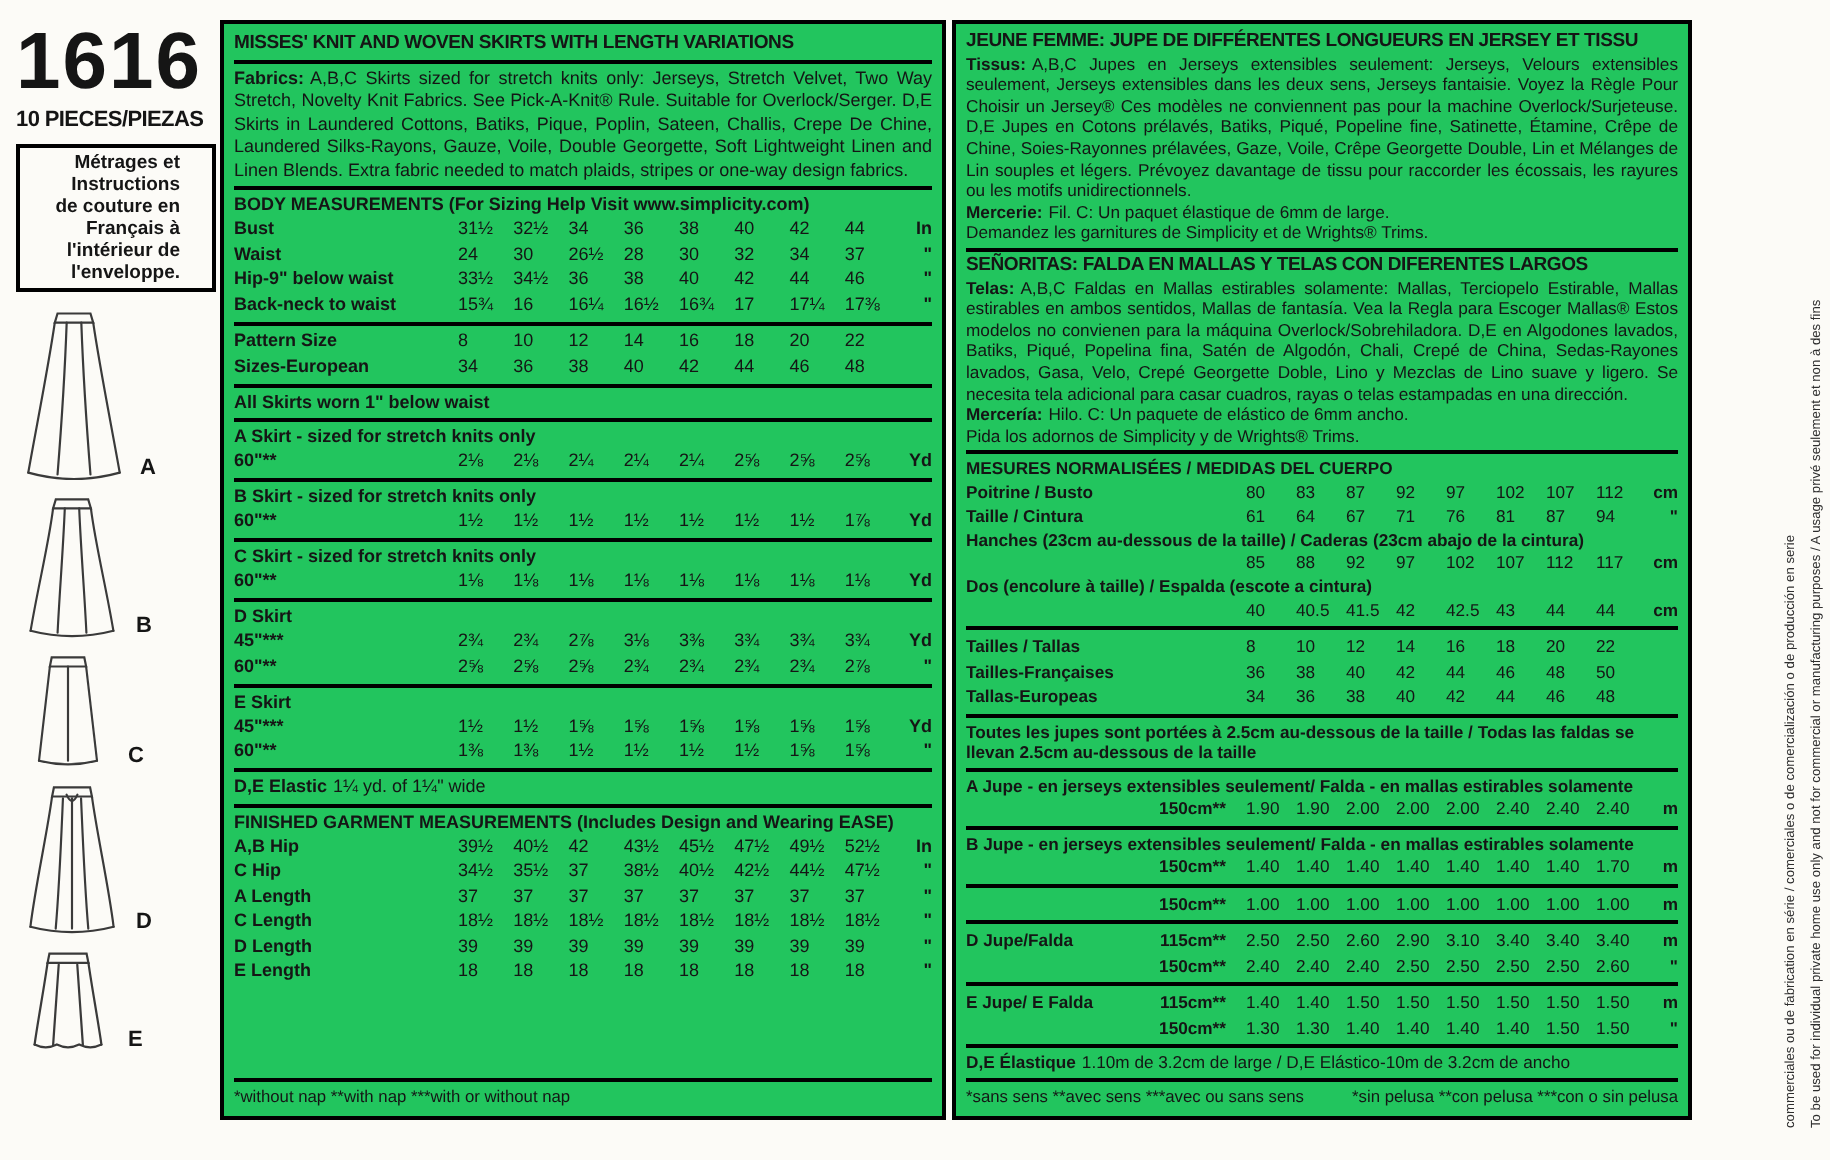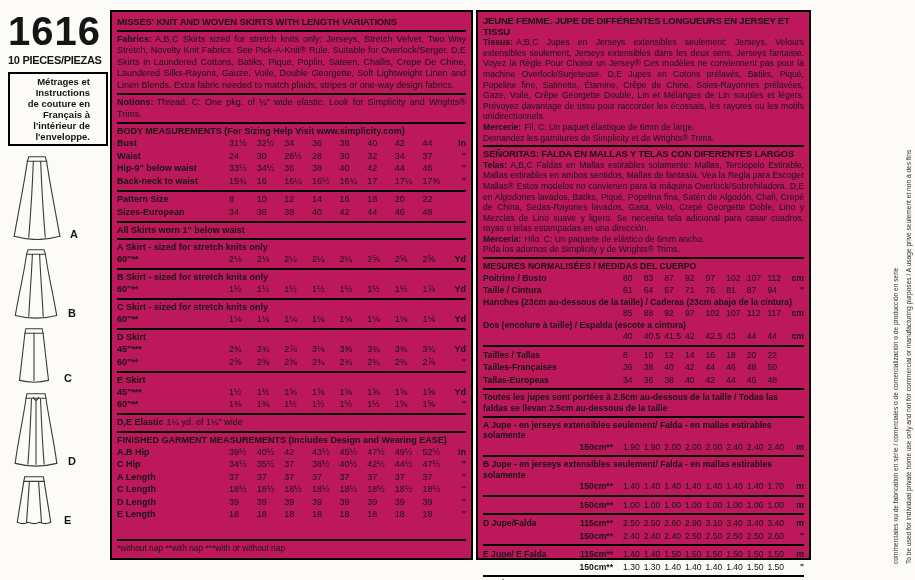--- a/index.html
+++ b/index.html
@@ -10,23 +10,23 @@
   .pnum{font-size:40px;font-weight:bold;letter-spacing:1px;line-height:42px;}
   .pieces{font-size:11px;font-weight:bold;margin-top:2px;letter-spacing:-0.3px;}
   .fr-box{border:2px solid #000;margin-top:6px;padding:2px 16px;font-size:9.5px;font-weight:bold;line-height:11px;text-align:right;}
   .views{margin-top:8px;display:flex;flex-direction:column;gap:7px;}
   .view{display:flex;align-items:flex-end;gap:4px;}
   .view svg{flex:0 0 auto;}
   .view svg path{fill:none;stroke:#3a3a3a;stroke-width:1.2;stroke-linecap:round;}
   .vletter{font-size:11px;font-weight:bold;width:12px;}
   
   .panel{position:absolute;top:10px;height:550px;border:2px solid #000;box-sizing:border-box;
-         display:flex;flex-direction:column;background:#be185d;}
+         display:flex;flex-direction:column;background:#22c55e;}
   .panel.mid{left:110px;width:363px;padding:2px 5px;font-size:9px;line-height:11.5px;}
-  .panel.right{left:476px;width:335px;padding:2px 5px;font-size:8.6px;line-height:10.6px;}
+  .panel.right{left:476px;width:370px;padding:2px 5px;font-size:8.6px;line-height:10.6px;}
   .sec{border-top:2px solid #000;padding:2px 0;}
   .sec.first{border-top:none;}
   .ptitle{font-weight:bold;font-size:9.5px;letter-spacing:-0.2px;}
   .para{text-align:justify;}
   .lead{font-weight:bold;margin-right:3px;}
   .theading{font-weight:bold;}
   .trow{display:flex;align-items:center;min-height:12.5px;}
   .lbl{font-weight:bold;}
   .mid .lbl{flex:0 0 112px;}
   .right .lbl{flex:0 0 140px;}
@@ -112,23 +112,20 @@
     </div>
   </div>
 
   <div class="panel mid">
     <div class="sec first">
       <div class="ptitle">MISSES' KNIT AND WOVEN SKIRTS WITH LENGTH VARIATIONS</div>
     </div>
     <div class="sec para">
       <span class="lead">Fabrics:</span><span>A,B,C Skirts sized for stretch knits only: Jerseys, Stretch Velvet, Two Way Stretch, Novelty Knit Fabrics. See Pick-A-Knit® Rule. Suitable for Overlock/Serger. D,E Skirts in Laundered Cottons, Batiks, Pique, Poplin, Sateen, Challis, Crepe De Chine, Laundered Silks-Rayons, Gauze, Voile, Double Georgette, Soft Lightweight Linen and Linen Blends. Extra fabric needed to match plaids, stripes or one-way design fabrics.</span>
     </div>
-    <div class="sec para">
-      <span class="lead">Notions:</span><span>Thread. C: One pkg. of ¼" wide elastic. Look for Simplicity and Wrights® Trims.</span>
-    </div>
     <div class="sec">
       <div class="theading">BODY MEASUREMENTS (For Sizing Help Visit www.simplicity.com)</div>
       <div>
           <div class="trow">
             <span class="lbl">Bust</span>
             <span class="cells">
               <span class="cell">31½</span>
               <span class="cell">32½</span>
               <span class="cell">34</span>
               <span class="cell">36</span>

